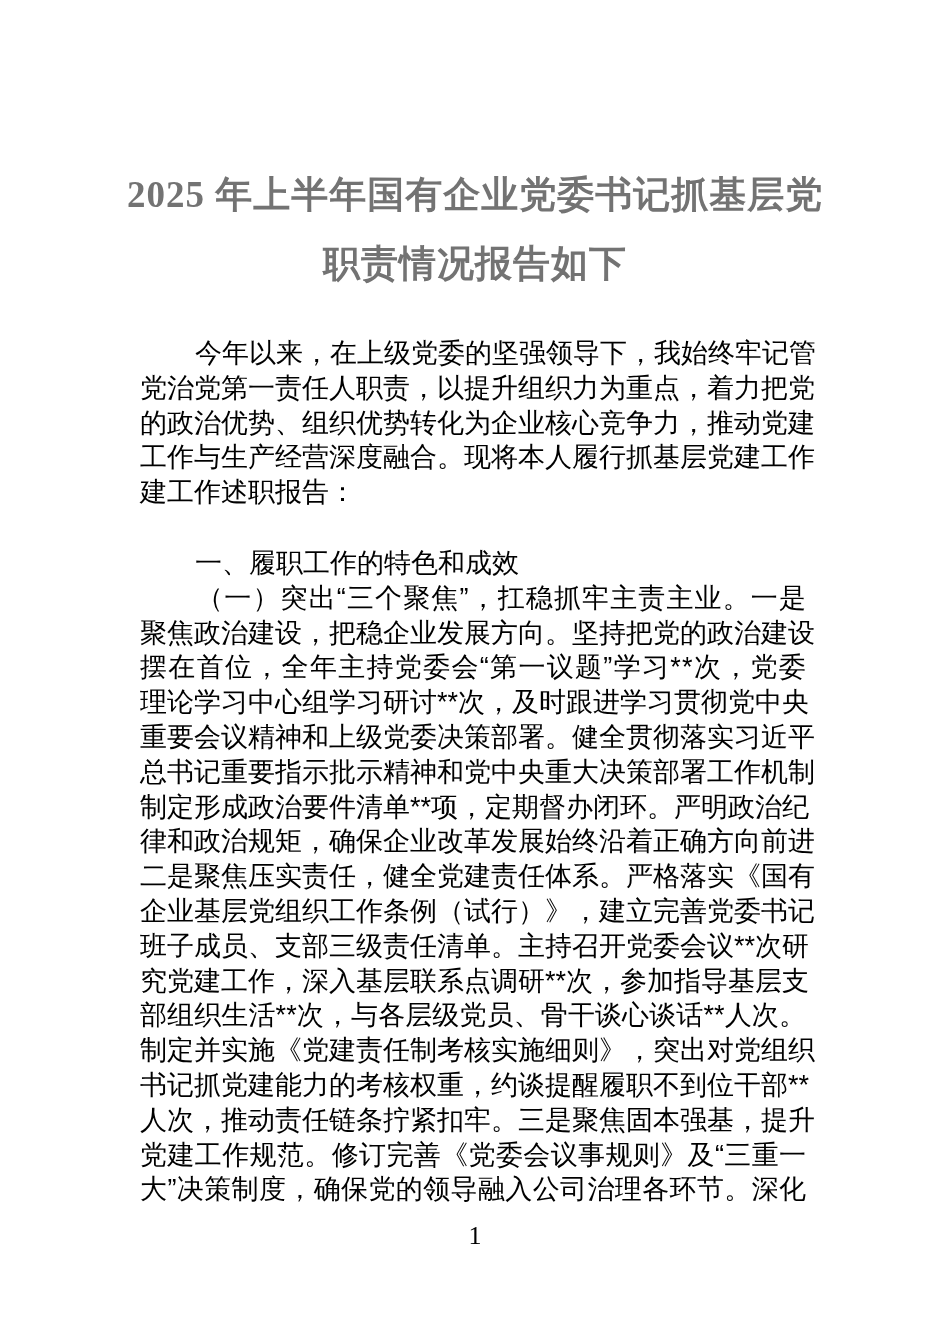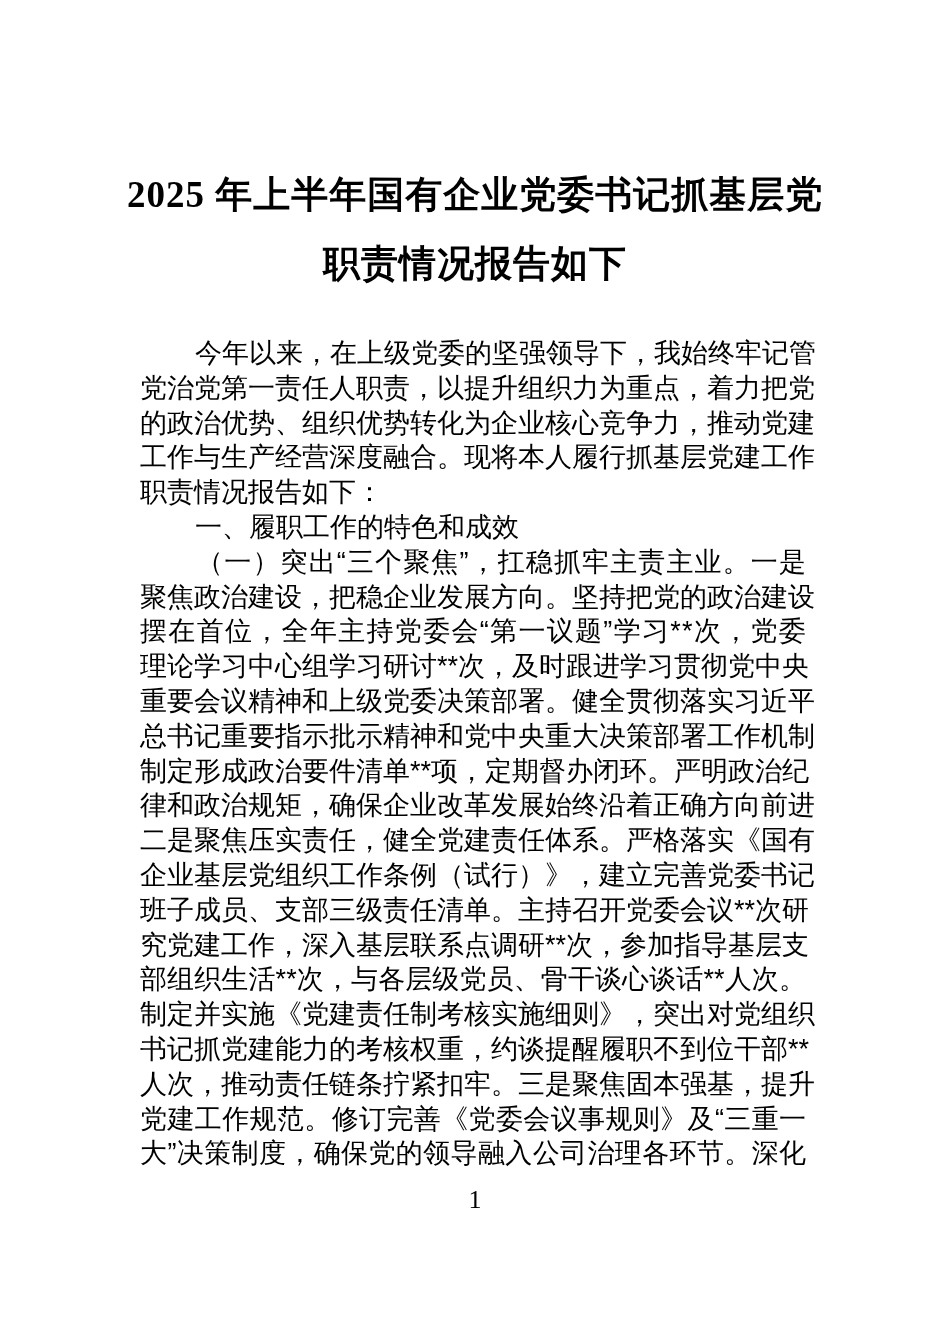--- a/index.html
+++ b/index.html
@@ -15,21 +15,21 @@
     color: #000000;
     overflow: hidden;
   }
   .doc-title {
     padding-top: 160px;
     text-align: center;
     font-family: "Liberation Serif", "DejaVu Serif", serif;
     font-weight: 700;
     font-size: 37px;
     line-height: 69px;
-    color: #000000;
+    color: #737373;
     letter-spacing: 1px;
   }
   .title-line {
     height: 69px;
   }
   .doc-body {
     width: 666px;
     margin: 38px 144px 0 140px;
     font-family: "Liberation Sans", "DejaVu Sans", sans-serif;
     font-size: 27px;
@@ -45,20 +45,21 @@
     justify-content: space-between;
     align-items: baseline;
   }
   .text-line .ind {
     display: inline-block;
     width: 55px;
     flex: 0 0 55px;
   }
   .text-line.plain.indented {
     padding-left: 55px;
+    margin-top: 36px;
   }
   .page-number {
     margin-top: 14px;
     text-align: center;
     font-family: "Liberation Serif", "DejaVu Serif", serif;
     font-size: 26px;
     line-height: 30px;
     color: #000000;
   }
 </style>
@@ -173,21 +174,21 @@
         <span>履</span>
         <span>行</span>
         <span>抓</span>
         <span>基</span>
         <span>层</span>
         <span>党</span>
         <span>建</span>
         <span>工</span>
         <span>作</span>
       </div>
-      <div class="text-line plain">职责情况报告如下：</div>
+      <div class="text-line plain">建工作述职报告：</div>
       <div class="text-line plain indented">一、履职工作的特色和成效</div>
       <div class="text-line justify">
         <span class="ind"></span>
         <span>（</span>
         <span>一</span>
         <span>）</span>
         <span>突</span>
         <span>出</span>
         <span>“</span>
         <span>三</span>

